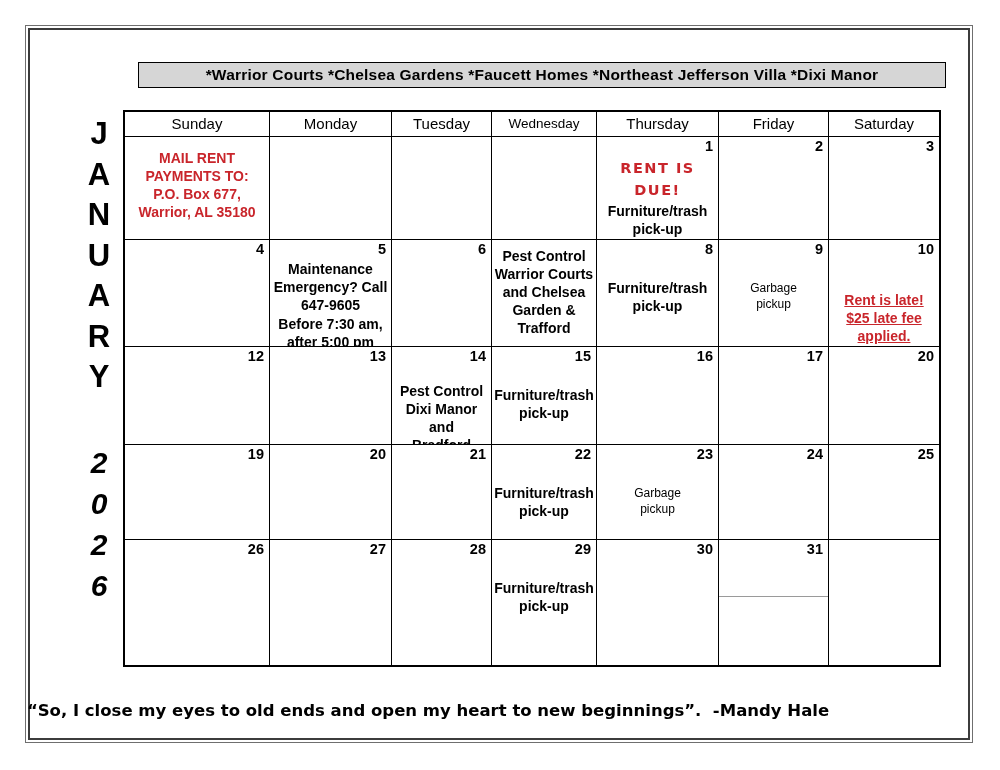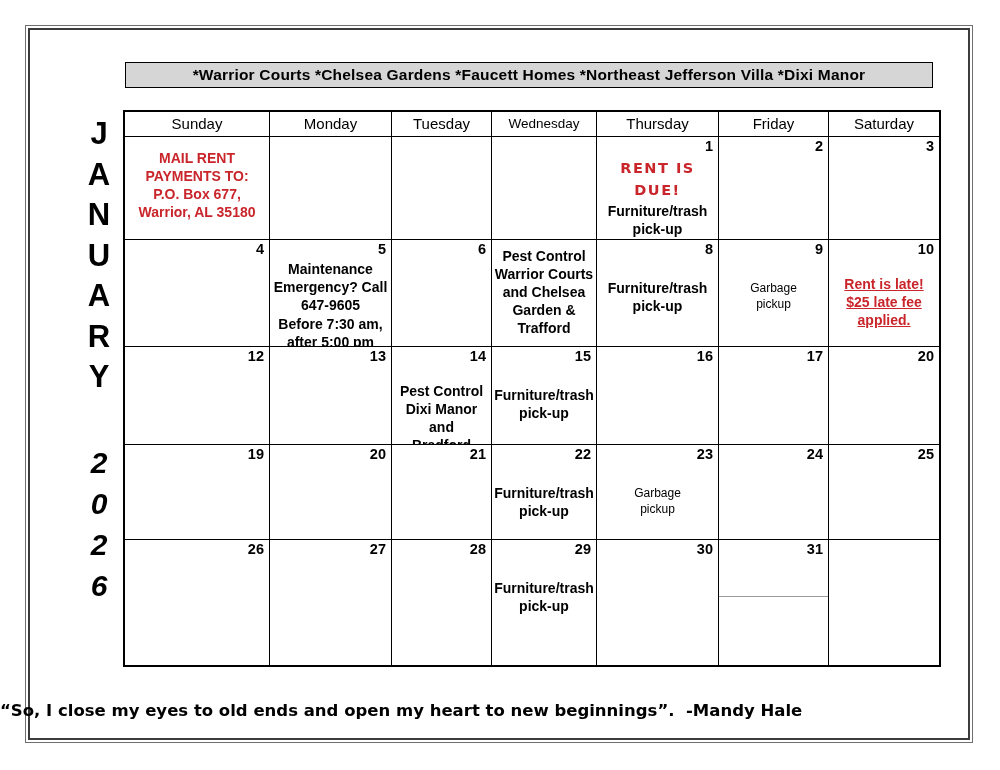--- a/index.html
+++ b/index.html
@@ -15,21 +15,21 @@
   
   .page-border{
     position:absolute;left:25px;top:25px;width:948px;height:718px;
     border:1px solid #6f6f6f;box-sizing:border-box;pointer-events:none;
   }
   .page-border-inner{
     position:absolute;left:2px;top:2px;right:2px;bottom:2px;
     border:2px solid #3c3c3c;
   }
   .title-bar{
-    position:absolute;left:125px;top:62px;width:806px;height:24px;
+    position:absolute;left:138px;top:62px;width:806px;height:24px;
     background:var(--title-bg);border:1px solid #000;box-sizing:content-box;
     text-align:center;line-height:24px;font-weight:bold;font-size:15.5px;
     letter-spacing:0.2px;
   }
   .month-col{
     position:absolute;left:76px;top:114px;width:46px;text-align:center;
   }
   .month-letter{
     display:block;font-weight:bold;font-size:31px;line-height:40.5px;
   }
@@ -70,26 +70,26 @@
   .note-rent-due{
     color:var(--red);font-size:14.5px;line-height:1.55;letter-spacing:1.5px;
     font-family:"DejaVu Sans",sans-serif;margin-top:1px;
   }
   .note-furniture{margin-top:21px;}
   .note-rent-due + .note-furniture{margin-top:1px;}
   .note-maintenance{margin-top:1px;line-height:1.3;}
   .cell-no-day .note-pest{margin-top:8px;}
   .cell-has-day .note-pest{margin-top:17px;}
   .note-garbage{font-weight:normal;font-size:12px;line-height:1.35;margin-top:21px;}
-  .note-rent-late{color:var(--red);text-decoration:underline;margin-top:17px;}
+  .note-rent-late{color:var(--red);text-decoration:underline;margin-top:33px;}
   .cell-rule{
     position:absolute;left:0;right:0;top:56px;border-top:1px solid #9a9a9a;
   }
   .quote{
-    position:absolute;left:0;top:701px;width:856px;text-align:left;
+    position:absolute;left:0;top:701px;width:856px;text-align:center;
     font-family:"DejaVu Sans",sans-serif;font-weight:bold;font-size:16.5px;
     white-space:pre;
   }
 </style>
 </head>
 <body>
 
 <div class="page-border">
   <div class="page-border-inner"></div>
 </div>

